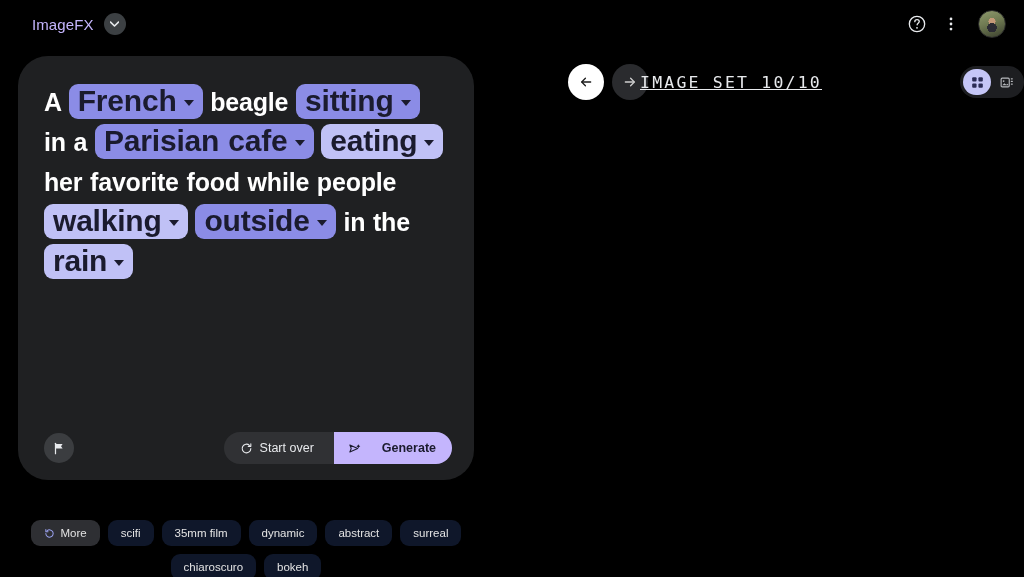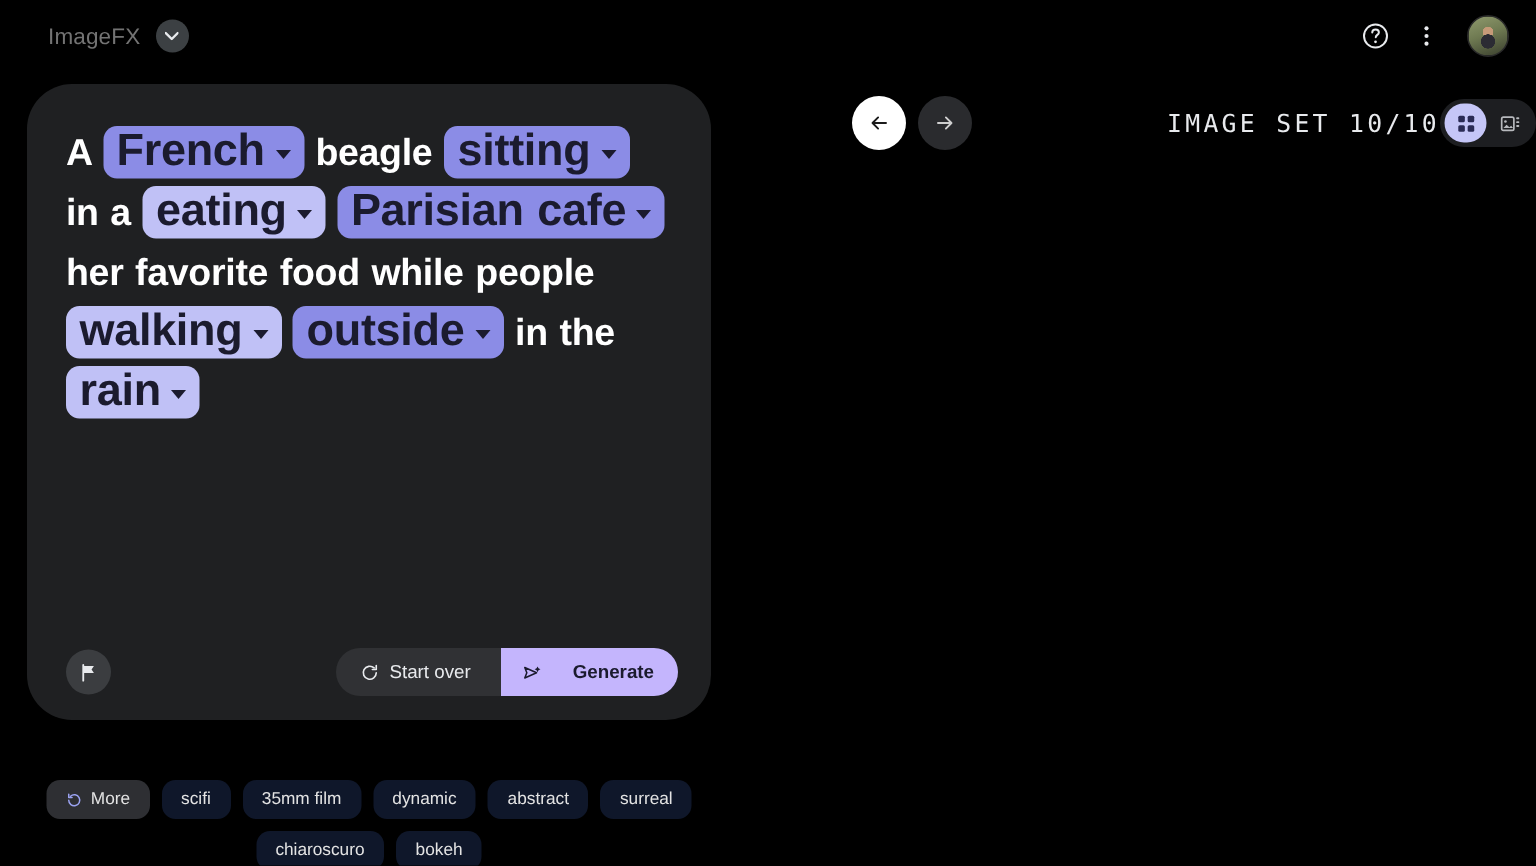--- a/index.html
+++ b/index.html
@@ -10,21 +10,21 @@
     overflow: hidden;
   }
   .app { position: relative; width: 1024px; height: 577px; background: #000; }
 
   
   .topbar {
     position: absolute; top: 0; left: 0; width: 1024px; height: 48px;
     display: flex; align-items: center; padding: 0 16px;
   }
   .brand {
-    color: #737373; font-size: 15px; letter-spacing: .1px;
+    color: #c4b5fd; font-size: 15px; letter-spacing: .1px;
     margin-left: 16px; font-weight: 400;
   }
   .brand-caret {
     width: 22px; height: 22px; border-radius: 50%;
     background: #3c4043; margin-left: 10px;
     display: flex; align-items: center; justify-content: center;
     cursor: pointer;
   }
   .brand-caret svg { display:block; }
   .topbar-spacer { flex: 1; }
@@ -120,24 +120,25 @@
     width: 456px; height: 40px; display: flex; align-items: center;
   }
   .navbtn {
     width: 36px; height: 36px; border-radius: 50%;
     display: flex; align-items: center; justify-content: center;
     cursor: pointer; flex: 0 0 auto;
   }
   .navbtn.back { background: #ffffff; }
   .navbtn.fwd  { background: #2a2b2e; margin-left: 8px; }
   .set-title {
-    flex: 1; text-align: right; color: #e8eaed;
+    flex: 1; text-align: left; color: #e8eaed;
     font-family: "DejaVu Sans Mono", monospace;
     font-size: 16.5px; letter-spacing: 2.2px;
     margin-left: -8px;
+    text-decoration: underline;
   }
   .viewtoggle {
     display: flex; align-items: center; background: #1d1e21;
     border-radius: 16px; padding: 3px; gap: 2px; flex: 0 0 auto;
   }
   .vt {
     width: 28px; height: 26px; border-radius: 13px;
     display: flex; align-items: center; justify-content: center; cursor: pointer;
   }
   .vt.active { background: #c5c6f7; }
@@ -172,25 +173,25 @@
     <div class="avatar"></div>
   </div>
 
   <div class="prompt-card">
     <div class="prompt-text" id="prompt-text"><span class="plain">A</span> <span class="chip dark">
           <span>French</span>
           <span class="tri"></span>
         </span> <span class="plain">beagle</span> <span class="chip dark">
           <span>sitting</span>
           <span class="tri"></span>
-        </span> <span class="plain">in a</span> <span class="chip light">
+        </span> <span class="plain">in a</span> <span class="chip dark">
+          <span>Parisian cafe</span>
+          <span class="tri"></span>
+        </span> <span class="chip light">
           <span>eating</span>
-          <span class="tri"></span>
-        </span> <span class="chip dark">
-          <span>Parisian cafe</span>
           <span class="tri"></span>
         </span> <span class="plain">her favorite food while</span>  <span class="plain">people</span> <span class="chip light">
           <span>walking</span>
           <span class="tri"></span>
         </span> <span class="chip dark">
           <span>outside</span>
           <span class="tri"></span>
         </span> <span class="plain">in the</span> <span class="chip light">
           <span>rain</span>
           <span class="tri"></span>

